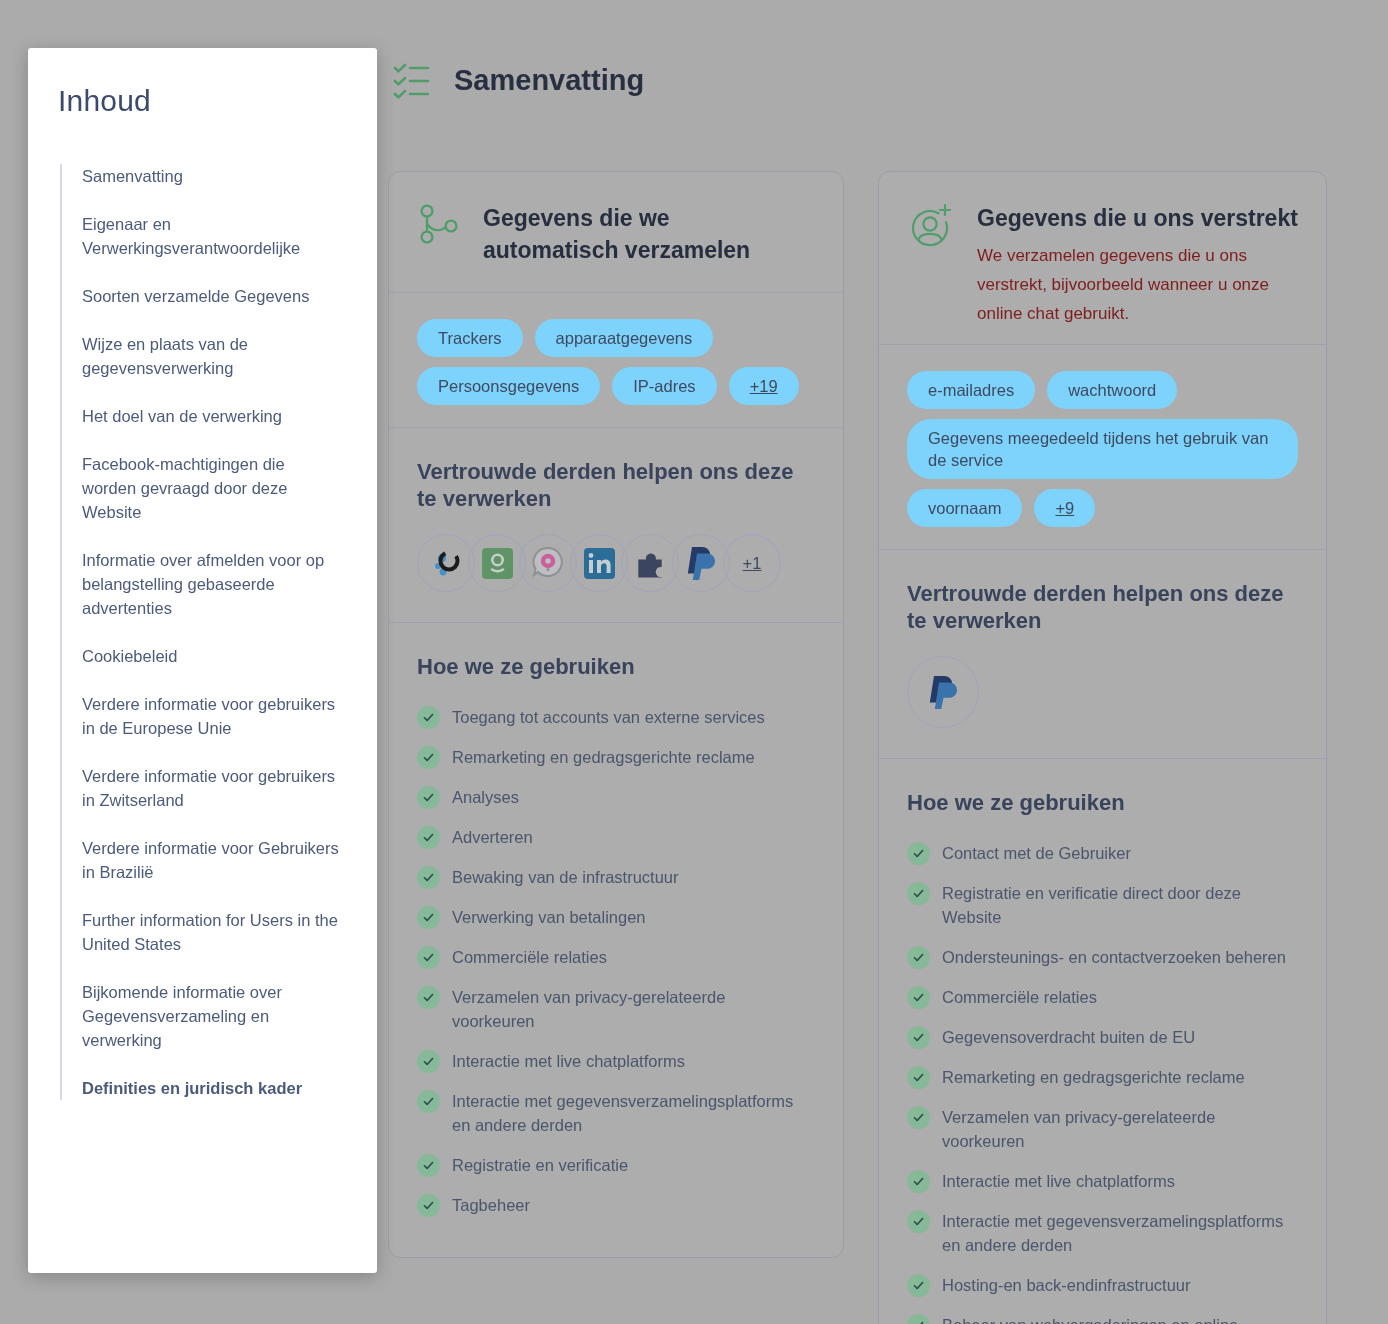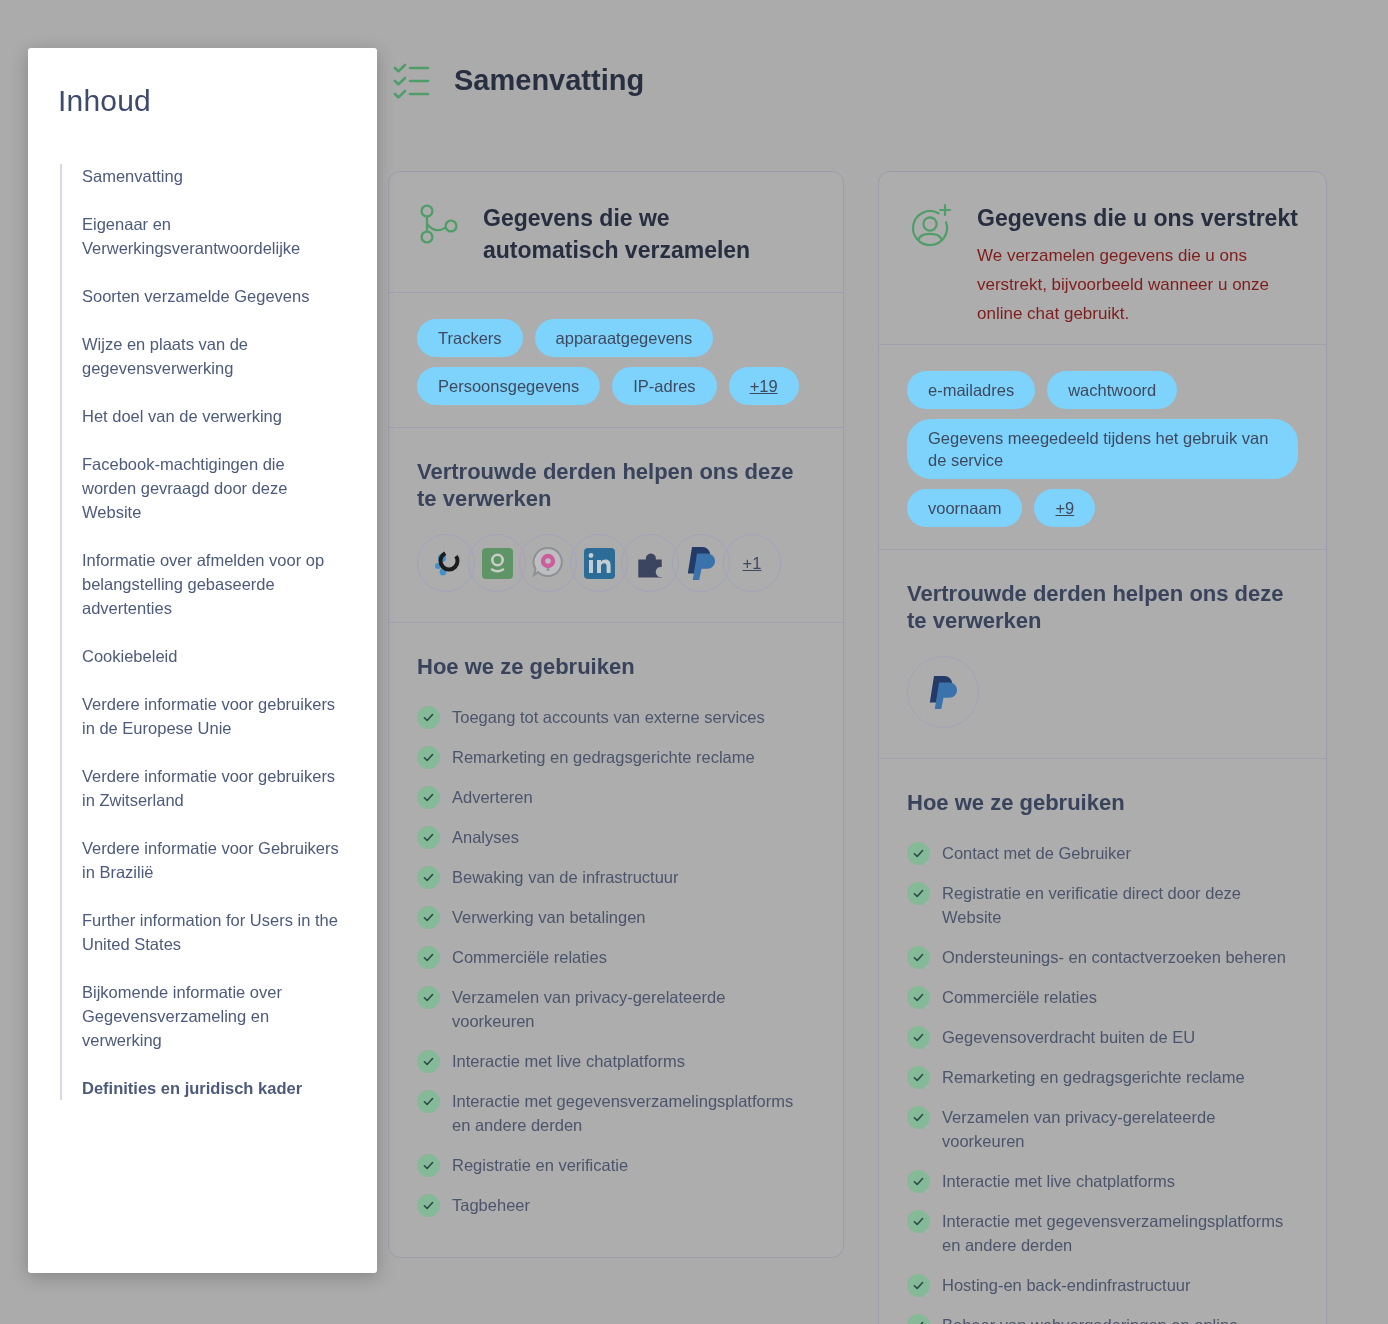--- a/index.html
+++ b/index.html
@@ -189,29 +189,29 @@
                 </svg>
     </span>
     <span class="usage-label">Remarketing en gedragsgerichte reclame</span>
   </li>
             <li class="usage-item">
     <span class="check">
       <svg width="13" height="13" viewBox="0 0 24 24" fill="none" stroke="var(--check-stroke,#2d4b49)" stroke-width="3" stroke-linecap="round" stroke-linejoin="round">
                   <path d="M4.5 12.5 l5 5 L19.5 6.5"></path>
                 </svg>
     </span>
+    <span class="usage-label">Analyses</span>
+  </li>
+            <li class="usage-item">
+    <span class="check">
+      <svg width="13" height="13" viewBox="0 0 24 24" fill="none" stroke="var(--check-stroke,#2d4b49)" stroke-width="3" stroke-linecap="round" stroke-linejoin="round">
+                  <path d="M4.5 12.5 l5 5 L19.5 6.5"></path>
+                </svg>
+    </span>
     <span class="usage-label">Adverteren</span>
-  </li>
-            <li class="usage-item">
-    <span class="check">
-      <svg width="13" height="13" viewBox="0 0 24 24" fill="none" stroke="var(--check-stroke,#2d4b49)" stroke-width="3" stroke-linecap="round" stroke-linejoin="round">
-                  <path d="M4.5 12.5 l5 5 L19.5 6.5"></path>
-                </svg>
-    </span>
-    <span class="usage-label">Analyses</span>
   </li>
             <li class="usage-item">
     <span class="check">
       <svg width="13" height="13" viewBox="0 0 24 24" fill="none" stroke="var(--check-stroke,#2d4b49)" stroke-width="3" stroke-linecap="round" stroke-linejoin="round">
                   <path d="M4.5 12.5 l5 5 L19.5 6.5"></path>
                 </svg>
     </span>
     <span class="usage-label">Bewaking van de infrastructuur</span>
   </li>
             <li class="usage-item">

